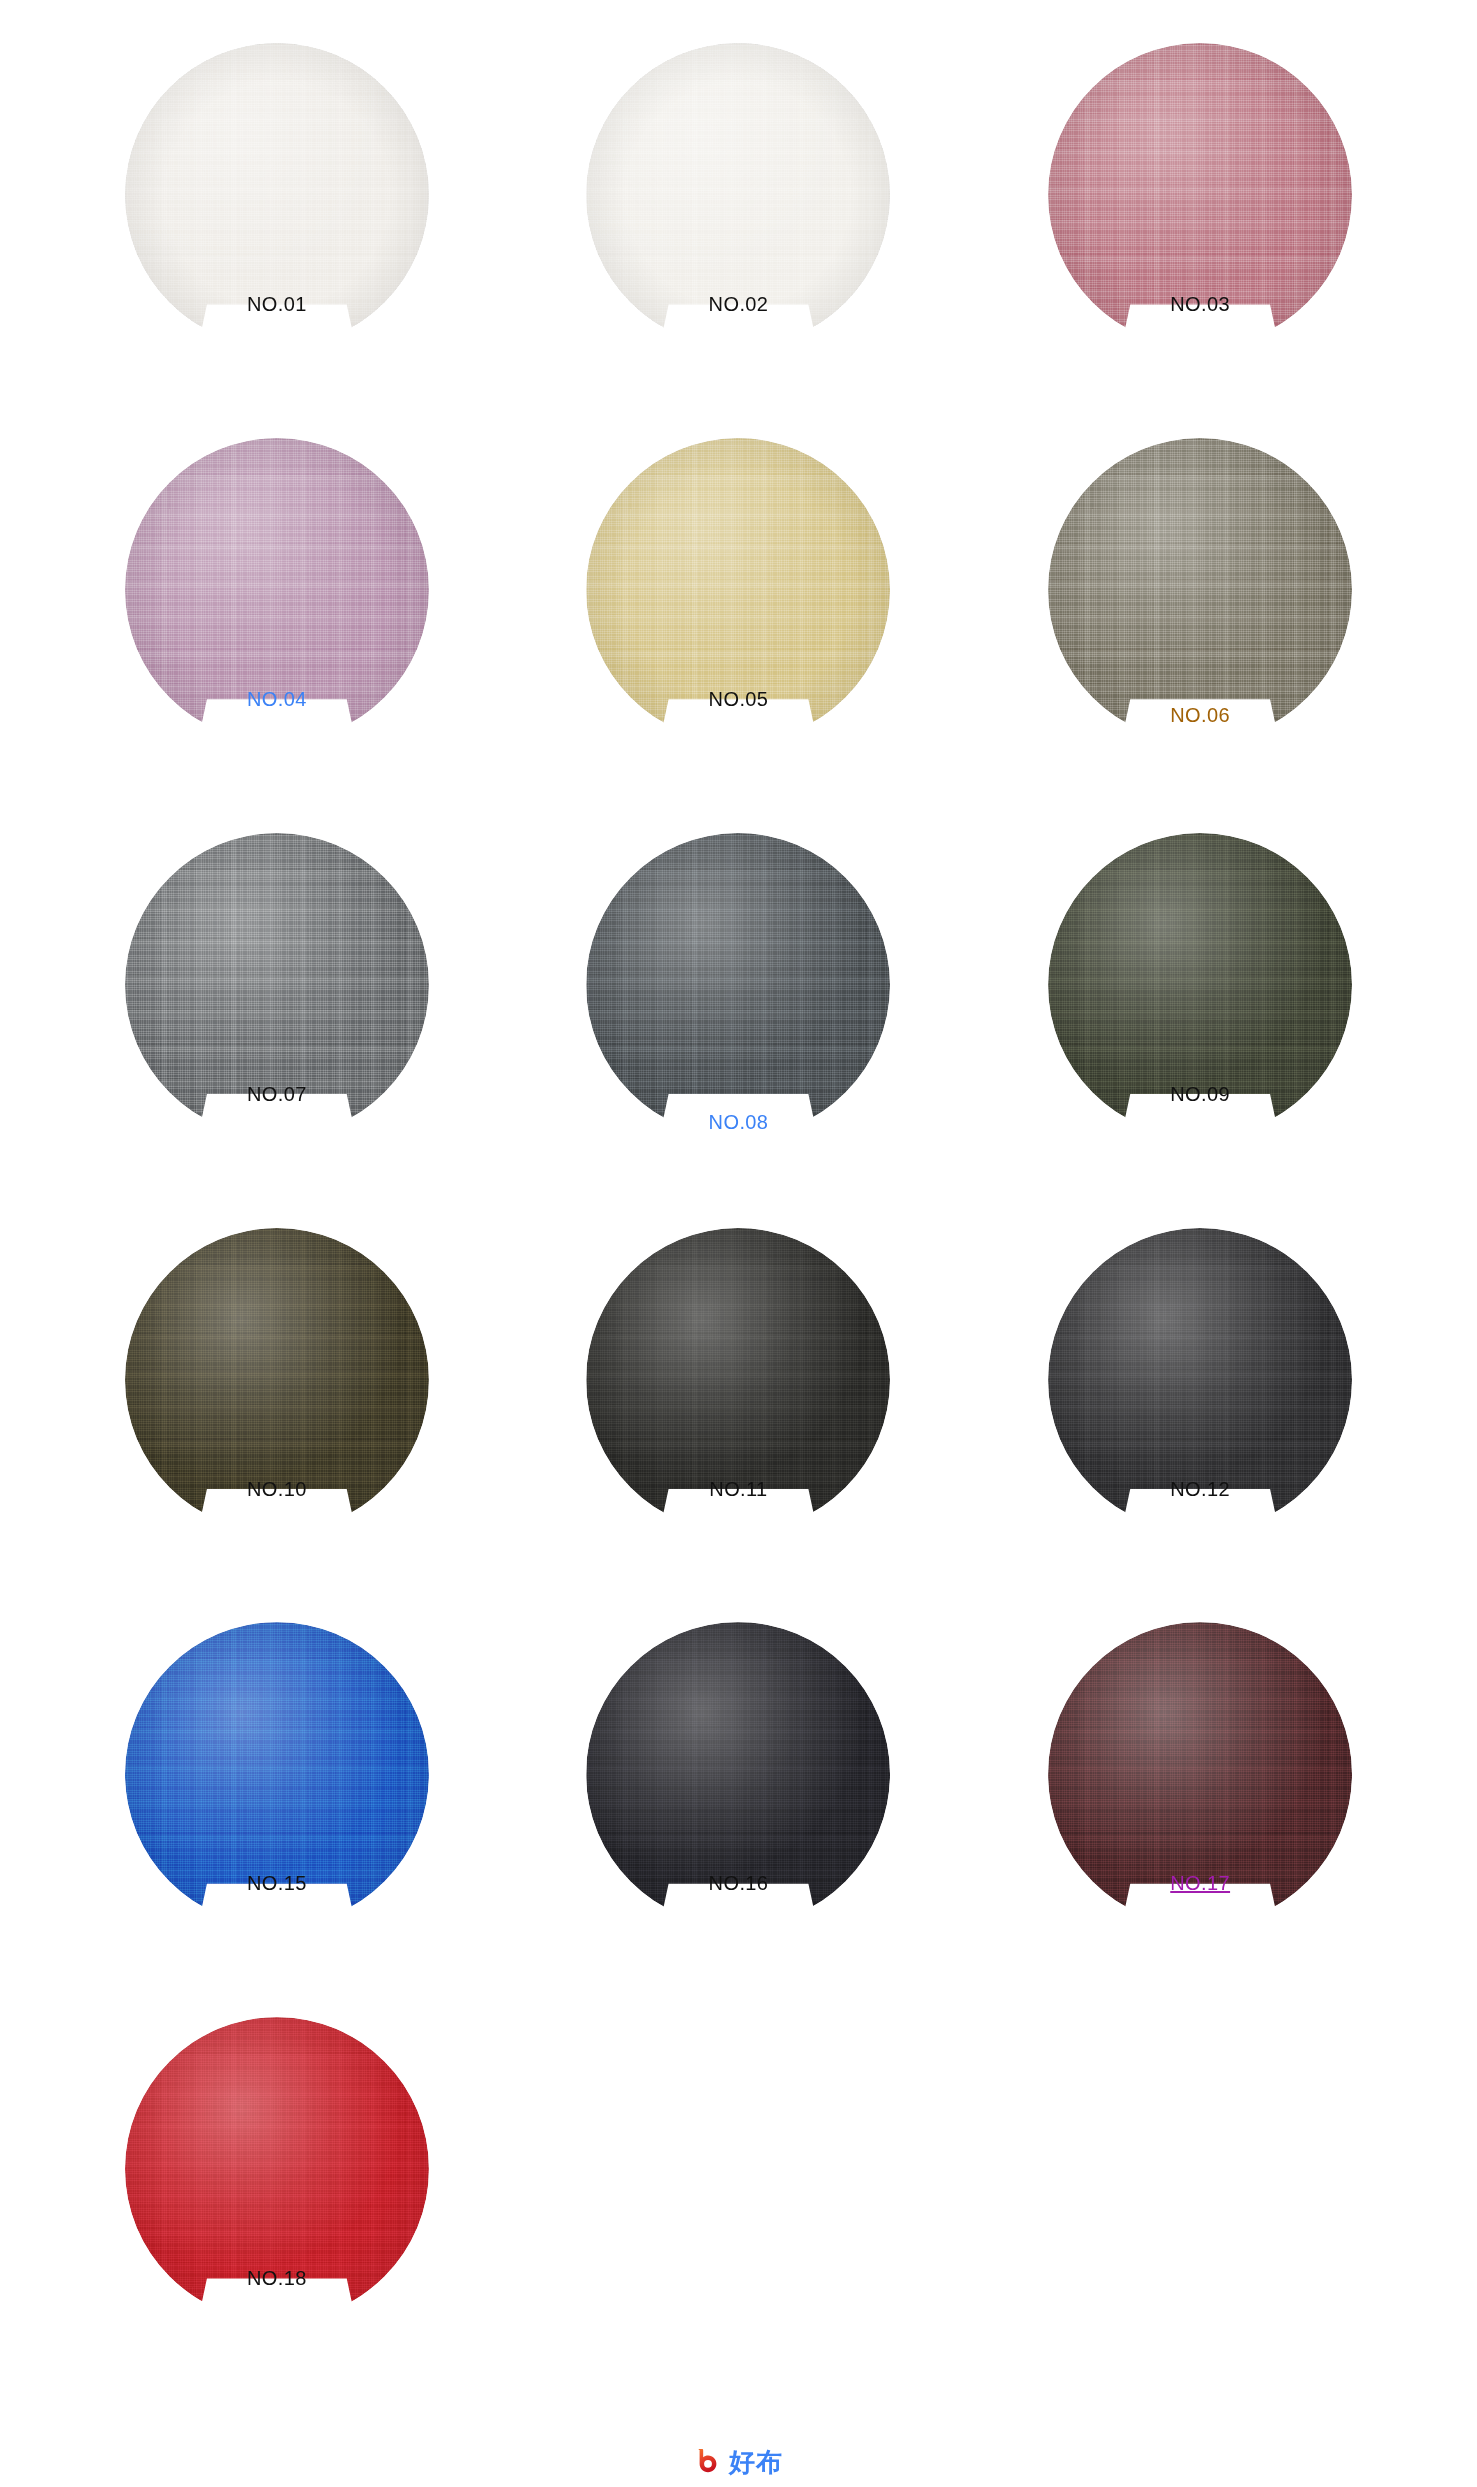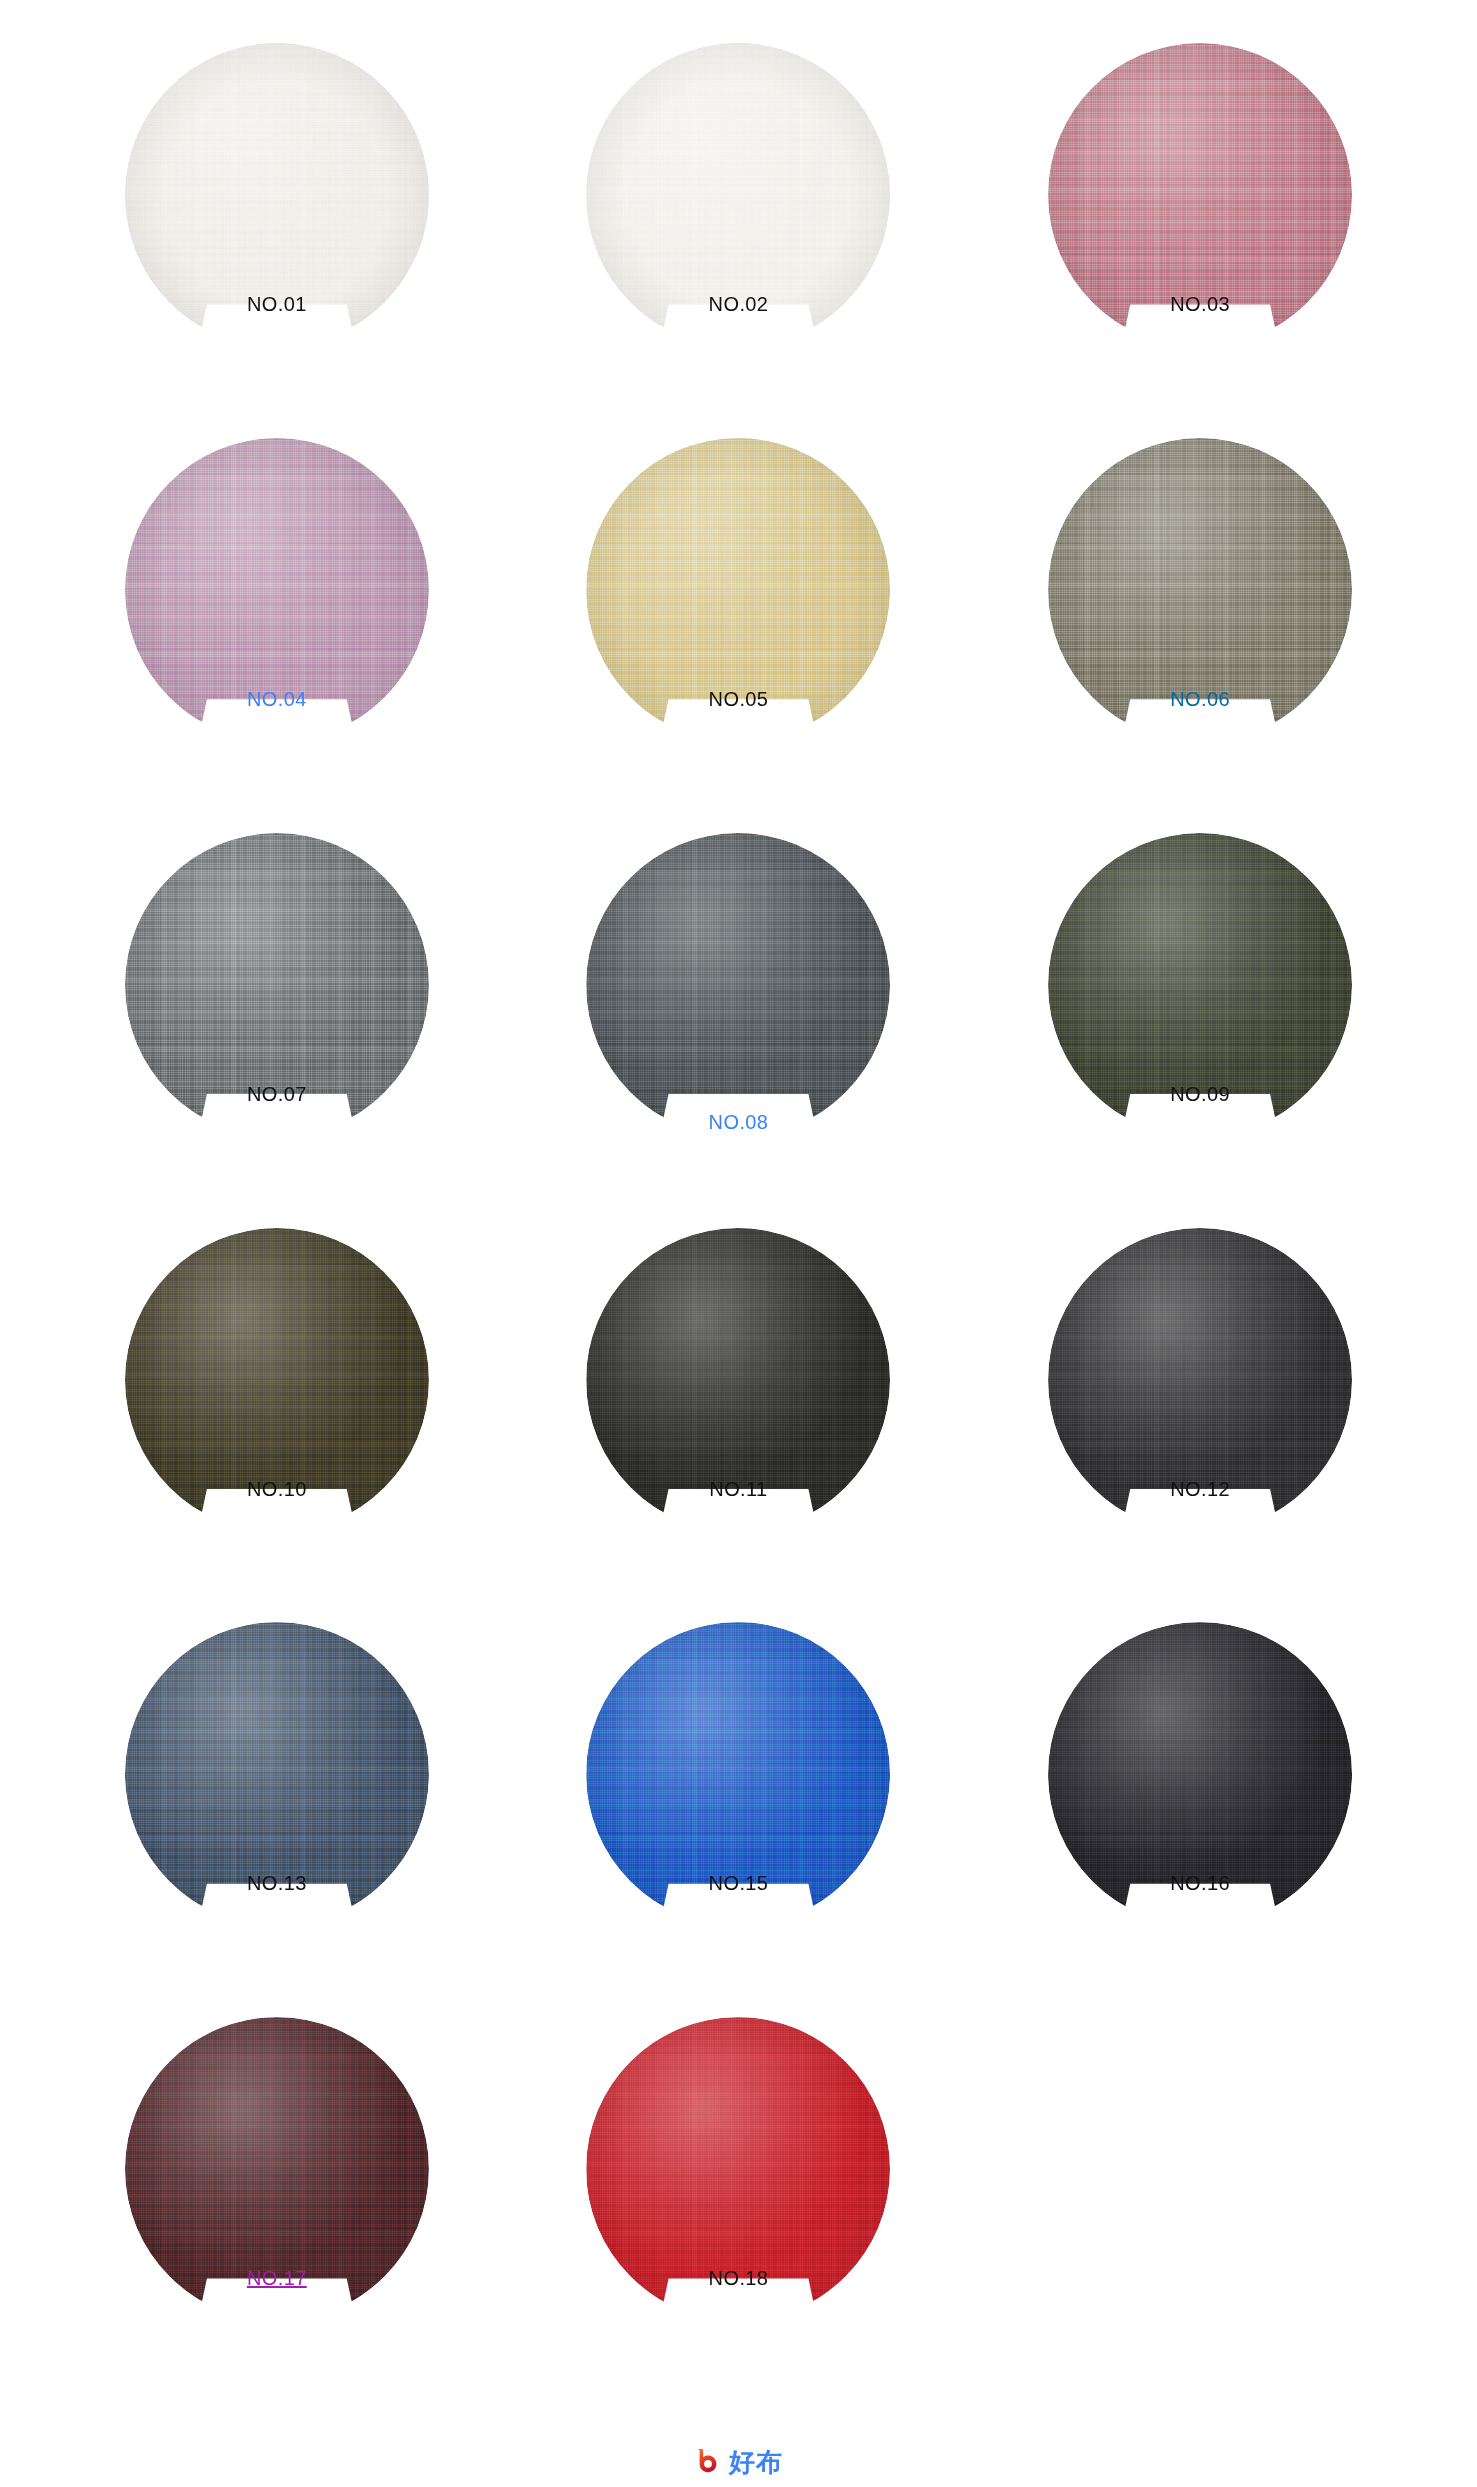--- a/index.html
+++ b/index.html
@@ -228,21 +228,21 @@
           <div class="swatch-label" style="color: rgb(17, 17, 17);">NO.05</div>
         </div>
       </div>
       <div class="swatch-cell">
         <div class="swatch">
           <div class="swatch-disc">
             <div class="disc-base" style="background: rgb(143, 139, 125);"></div>
             <div class="disc-weave"></div>
             <div class="disc-shade"></div>
           </div>
-          <div class="swatch-label" style="color: #0369a1;">NO.06</div>
+          <div class="swatch-label" style="color: #a16207; margin-top: 16px;">NO.06</div>
         </div>
       </div>
       <div class="swatch-cell">
         <div class="swatch">
           <div class="swatch-disc">
             <div class="disc-base" style="background: rgb(126, 129, 131);"></div>
             <div class="disc-weave"></div>
             <div class="disc-shade"></div>
           </div>
           <div class="swatch-label" style="color: rgb(17, 17, 17);">NO.07</div>
@@ -289,30 +289,20 @@
         </div>
       </div>
       <div class="swatch-cell">
         <div class="swatch">
           <div class="swatch-disc">
             <div class="disc-base" style="background: rgb(56, 56, 58);"></div>
             <div class="disc-weave"></div>
             <div class="disc-shade"></div>
           </div>
           <div class="swatch-label" style="color: rgb(17, 17, 17);">NO.12</div>
-        </div>
-      </div>
-      <div class="swatch-cell">
-        <div class="swatch">
-          <div class="swatch-disc">
-            <div class="disc-base" style="background: rgb(77, 95, 117);"></div>
-            <div class="disc-weave"></div>
-            <div class="disc-shade"></div>
-          </div>
-          <div class="swatch-label" style="color: rgb(17, 17, 17);">NO.13</div>
         </div>
       </div>
       <div class="swatch-cell">
         <div class="swatch">
           <div class="swatch-disc">
             <div class="disc-base" style="background: rgb(37, 101, 201);"></div>
             <div class="disc-weave"></div>
             <div class="disc-shade"></div>
           </div>
           <div class="swatch-label" style="color: rgb(17, 17, 17);">NO.15</div>

